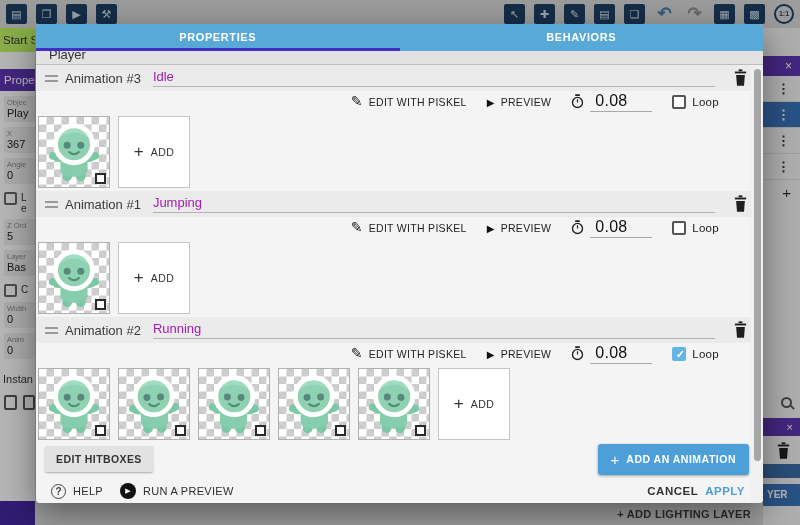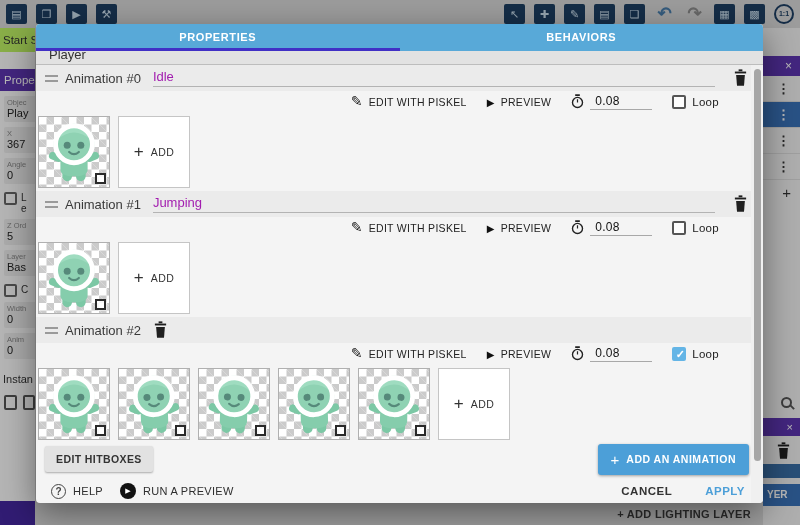--- a/index.html
+++ b/index.html
@@ -89,21 +89,21 @@
   .sec-name { flex:1; font-size:13px; color:#a21caf; border-bottom:1px solid #b3b3b3;
     padding-bottom:2px; margin-right:18px; line-height:15px; }
   .trash { width:16px; height:18px; flex:none; }
   .controls { height:22px; display:flex; align-items:center; justify-content:flex-end;
     gap:20px; padding-right:44px; }
   .ctl { display:flex; align-items:center; gap:6px; font-size:10.5px; color:#222;
     letter-spacing:.3px; white-space:nowrap; }
   .pencil { font-size:14px; color:#111; transform:translateY(-1px); }
   .playtri { font-size:10px; color:#111; }
   .timefield { display:flex; align-items:flex-end; border-bottom:1px solid #a8a8a8;
-    width:62px; padding:0 0 1px 5px; font-size:12px; color:#111; }
+    width:62px; padding:0 0 1px 5px; font-size:16px; color:#111; }
   .loopbox { width:14px; height:14px; border:2px solid #555; border-radius:2px;
     background:#fdfdfd; flex:none; position:relative; }
   .loopbox.checked { border-color:#64b5e6; background:#64b5e6; }
   .loopbox.checked::after { content:"✓"; position:absolute; left:1.5px; top:-1.5px;
     color:#fff; font-size:11px; font-weight:bold; }
   .loop-label { font-size:11.5px; color:#222; }
 
   .thumbs { display:flex; gap:8px; padding:3px 0 3px 2px; height:78px; }
   .thumb { width:72px; height:72px; border:1px solid #b0b0b0; position:relative; flex:none;
     background:#fff;
@@ -129,21 +129,21 @@
   .blue-btn span.lbl { font-size:10.5px; font-weight:bold; letter-spacing:.5px; }
 
   .footer { height:32px; display:flex; align-items:center; padding:0 18px 0 15px;
     gap:7px; flex:none; }
   .help-circ { width:15px; height:15px; border:1.5px solid #444; border-radius:50%;
     color:#444; font-size:10px; font-weight:bold; text-align:center; line-height:14px; flex:none; }
   .run-circ { width:16px; height:16px; background:#111; border-radius:50%; color:#fff;
     font-size:7px; text-align:center; line-height:16px; flex:none; margin-left:10px; }
   .foot-label { font-size:11px; color:#2e2e2e; letter-spacing:.3px; }
   .cancel { font-size:11.5px; font-weight:bold; color:#333; letter-spacing:.5px; }
-  .apply { font-size:11.5px; font-weight:bold; color:#4c9fd8; letter-spacing:.5px; margin-left:26px; }
+  .apply { font-size:11.5px; font-weight:bold; color:#4c9fd8; letter-spacing:.5px; }
 </style>
 </head>
 <body>
 
 <div id="stage">
 
   <div class="toolbar">
     <div class="tb-group" id="tb-left">
         <div class="tb-icon">▤</div>
         <div class="tb-icon">❐</div>
@@ -265,21 +265,21 @@
       <div class="scroll-track">
         <div class="scroll-thumb"></div>
       </div>
 
       <div class="anim-section">
         <div class="sec-head">
           <div class="drag-handle">
               <i></i>
               <i></i>
             </div>
-          <div class="sec-title">Animation #0</div>
+          <div class="sec-title">Animation #3</div>
           <div class="sec-name">Idle</div>
           <div class="trash trash-slot">
   <svg viewBox="0 0 24 26" width="15" height="17" xmlns="http://www.w3.org/2000/svg">
     <rect x="9" y="0" width="6" height="3" fill="#1f1f1f"></rect>
     <rect x="3" y="3.5" width="18" height="3" fill="#1f1f1f"></rect>
     <path d="M5 9 h14 l-1.4 17 h-11.2 z" fill="#1f1f1f"></path>
   </svg>
 </div>
         </div>
         <div class="controls">
@@ -396,20 +396,21 @@
         </div>
       </div>
 
       <div class="anim-section">
         <div class="sec-head">
           <div class="drag-handle">
               <i></i>
               <i></i>
             </div>
           <div class="sec-title">Animation #2</div>
+          <div class="sec-name">Running</div>
           <div class="trash trash-slot">
   <svg viewBox="0 0 24 26" width="15" height="17" xmlns="http://www.w3.org/2000/svg">
     <rect x="9" y="0" width="6" height="3" fill="#1f1f1f"></rect>
     <rect x="3" y="3.5" width="18" height="3" fill="#1f1f1f"></rect>
     <path d="M5 9 h14 l-1.4 17 h-11.2 z" fill="#1f1f1f"></path>
   </svg>
 </div>
         </div>
         <div class="controls">
           <div class="ctl">

